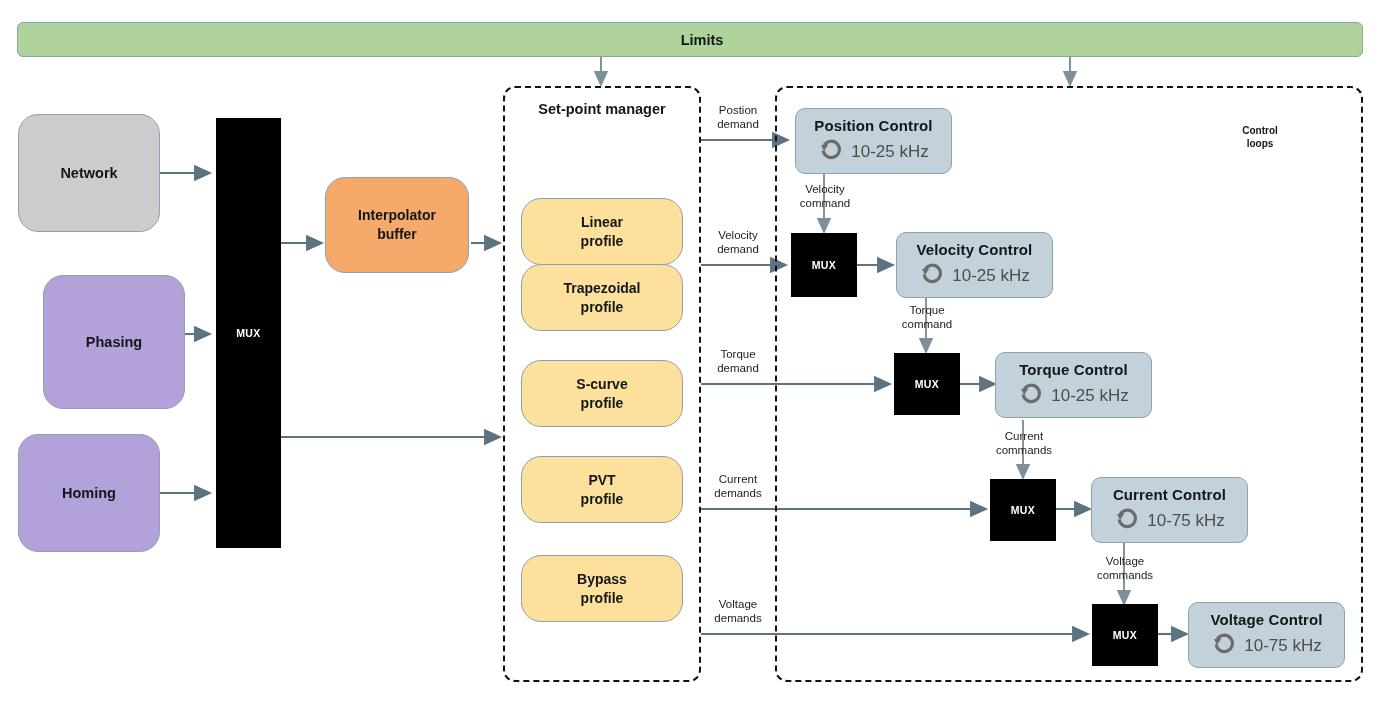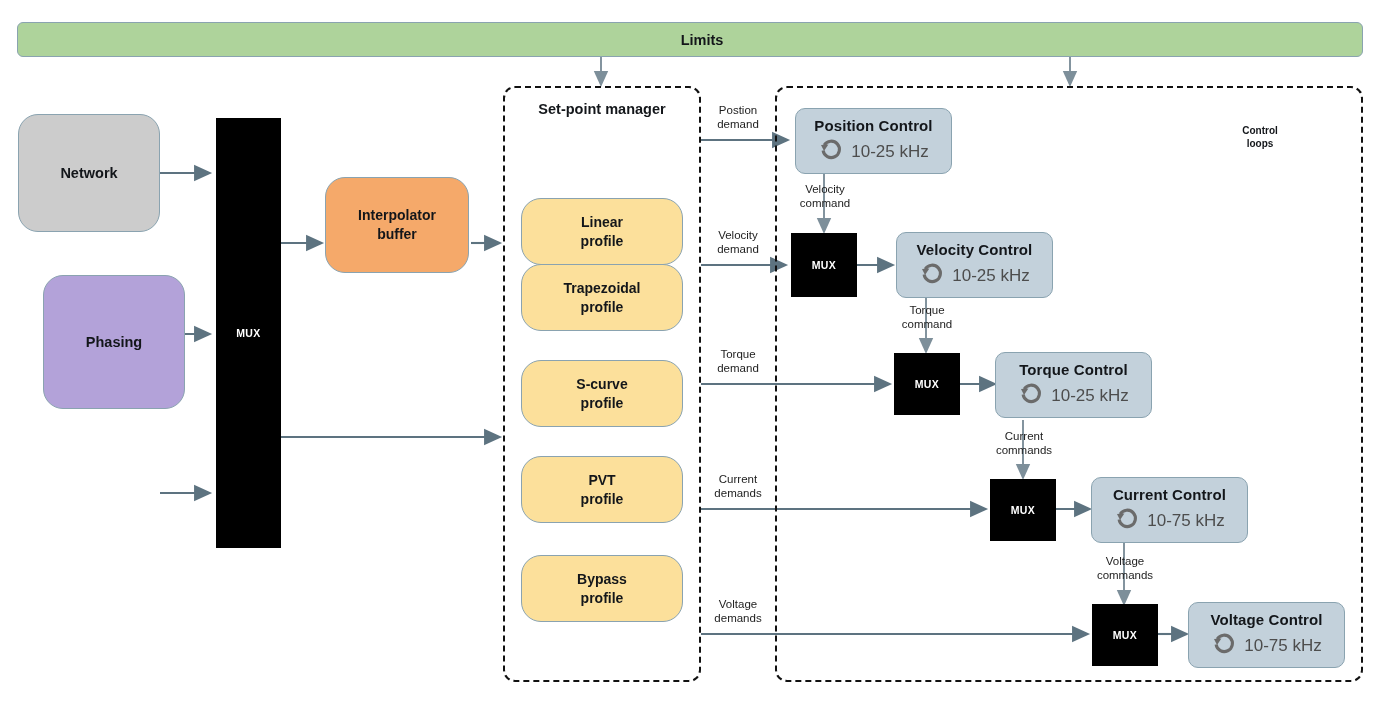--- a/index.html
+++ b/index.html
@@ -89,20 +89,23 @@
   <div class="node limits" style="left:17px;top:22px;width:1346px;height:35px;">
     <span>Limits</span>
   </div>
 
   <div class="node src-gray" style="left:18px;top:114px;width:142px;height:118px;">
     <span>Network</span>
   </div>
   <div class="node src-purple" style="left:18px;top:275px;width:142px;height:134px;margin-left:25px;">
     <span>Phasing</span>
   </div>
+  <div class="node src-purple" style="left:18px;top:434px;width:142px;height:118px;">
+    <span>Homing</span>
+  </div>
 
   <div class="muxcol" style="left:216px;top:118px;width:65px;height:430px;">
     <span class="mux-label">MUX</span>
   </div>
 
   <div class="node interp" style="left:325px;top:177px;width:144px;height:96px;flex-direction:column;">
     <span>Interpolator</span>
     <span>buffer</span>
   </div>
 

